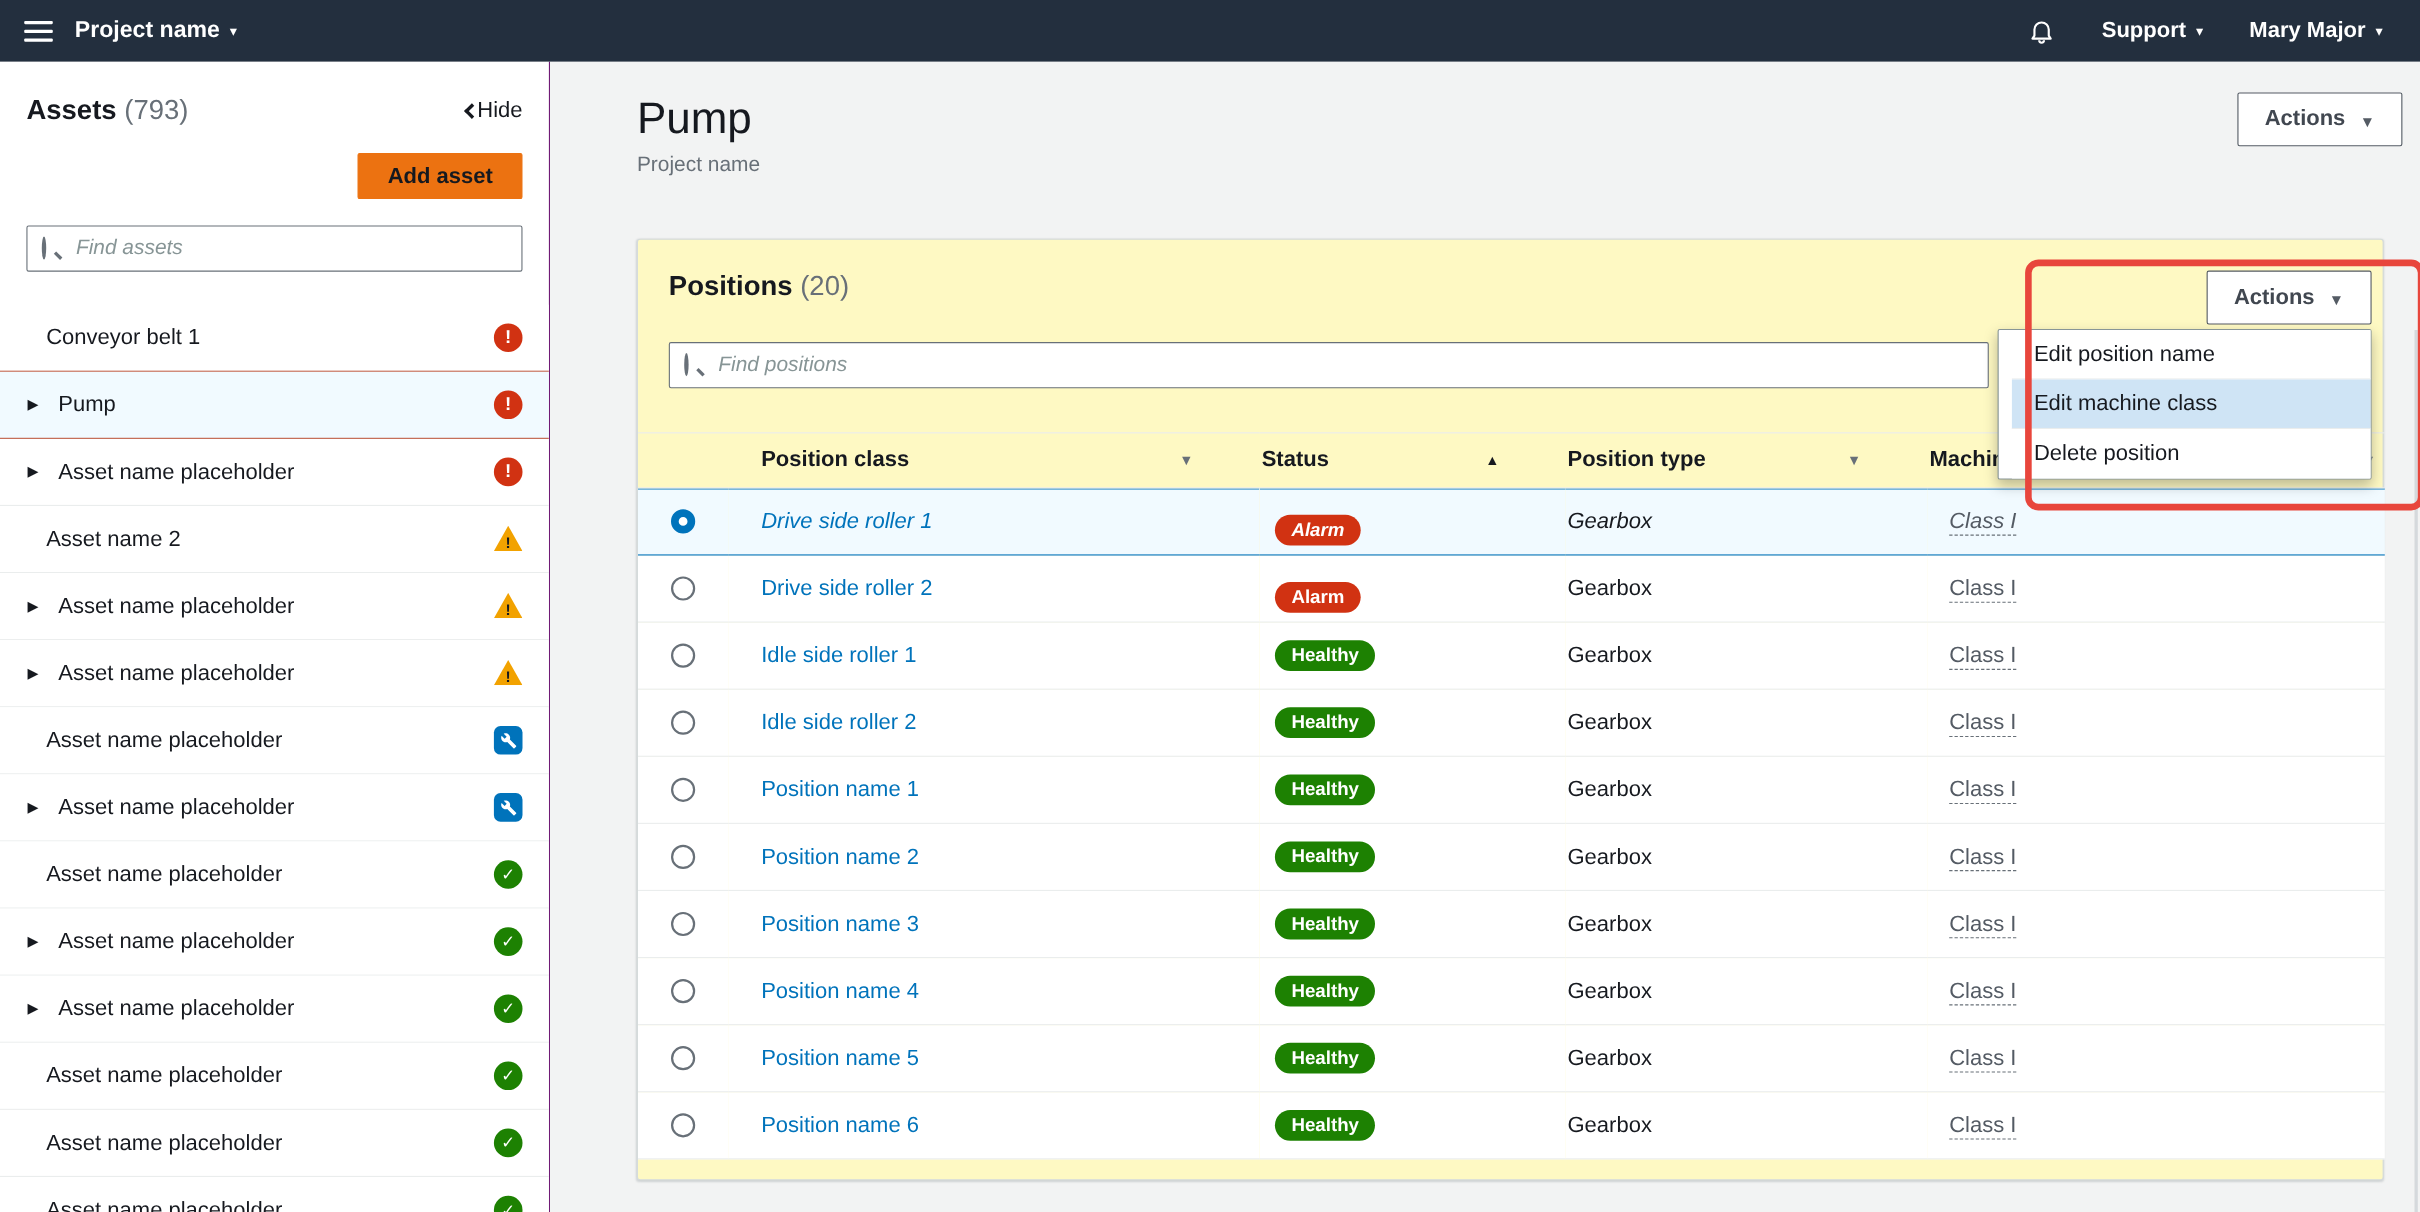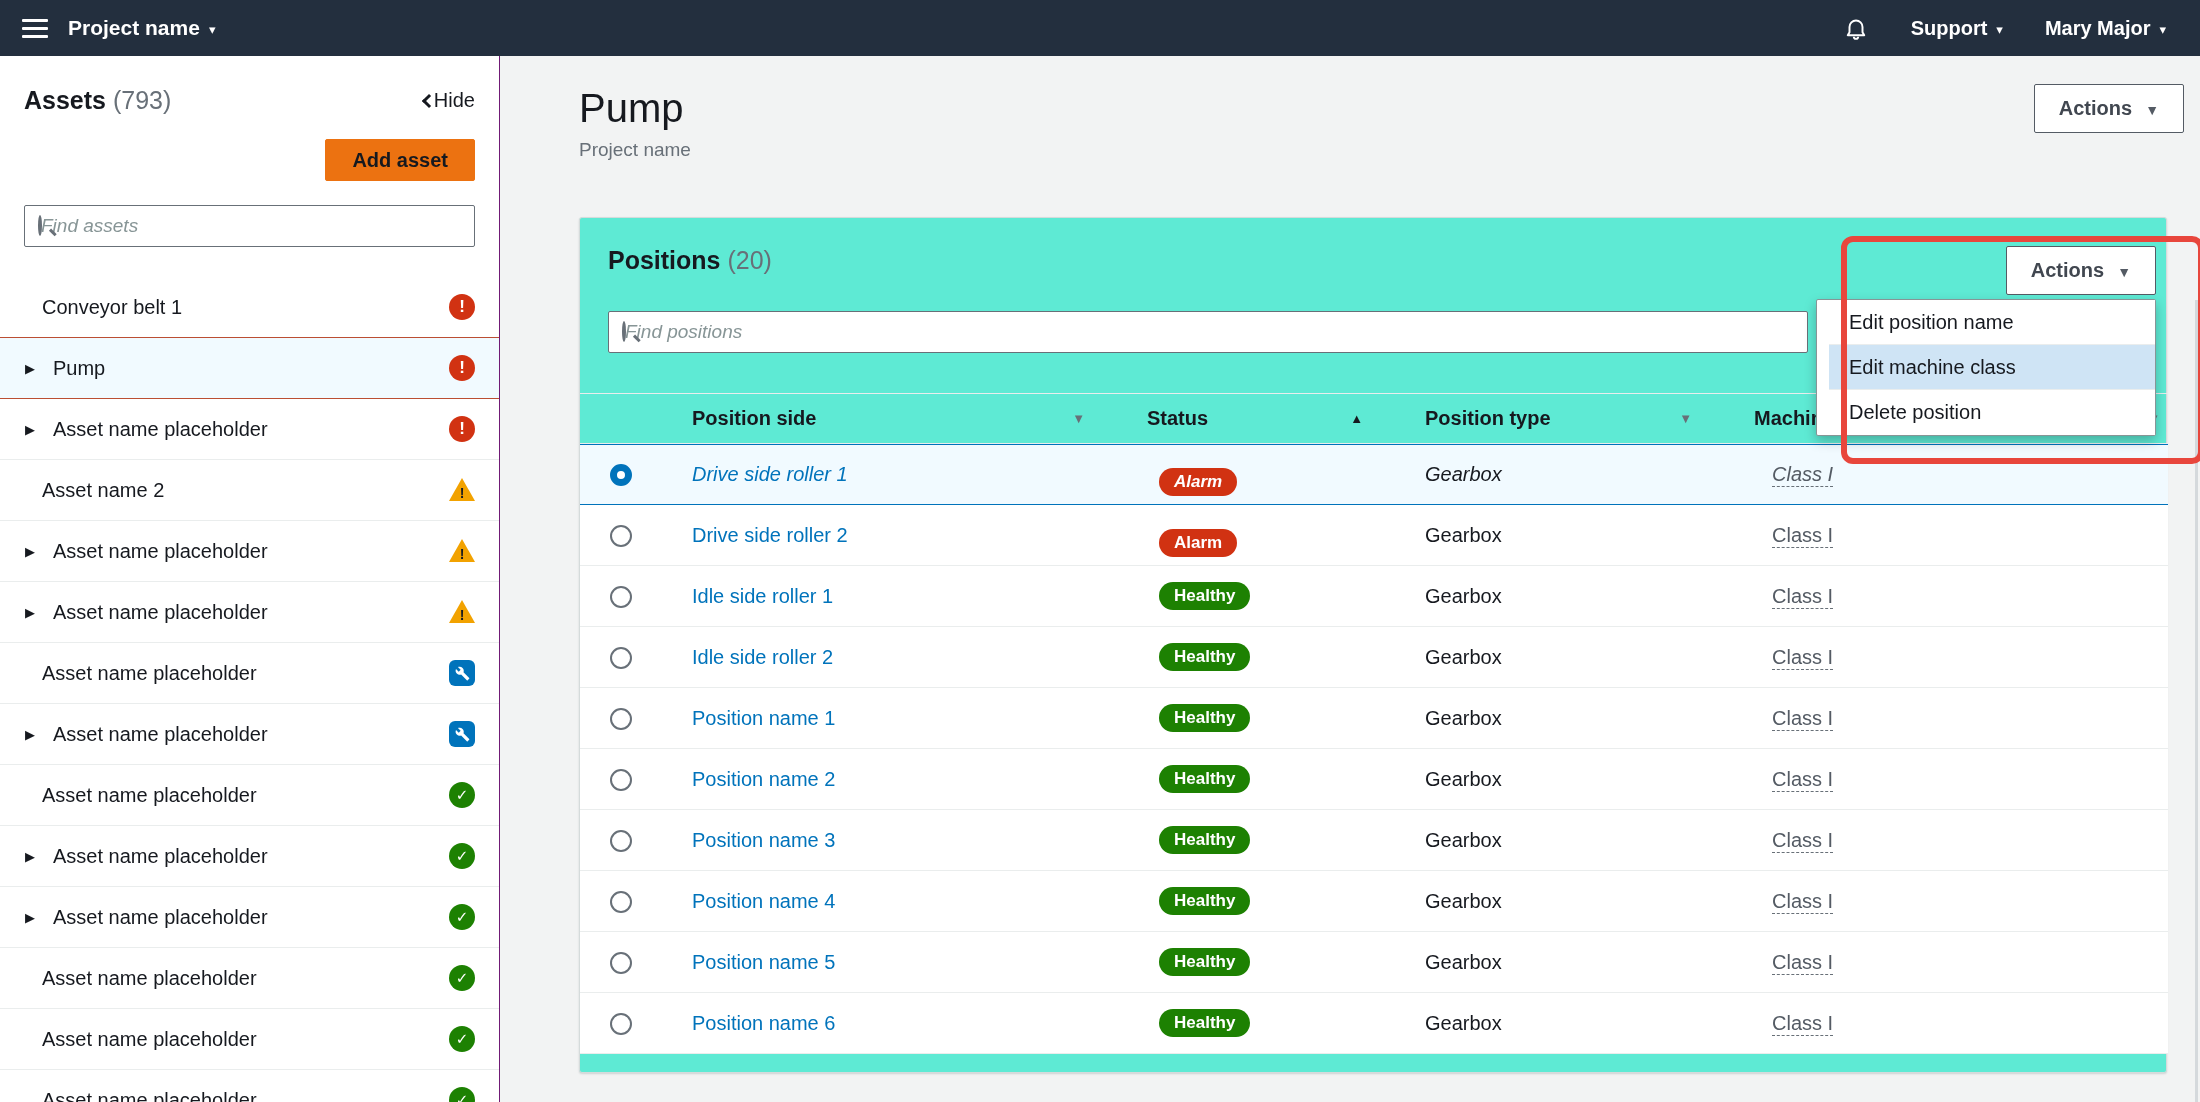--- a/index.html
+++ b/index.html
@@ -35,21 +35,21 @@
     border-bottom:3px solid #16191f; transform:rotate(45deg); }
   .sb-addrow { display:flex; justify-content:flex-end; padding:24px 24px 0; }
   .btn-primary { background:var(--accent-orange,#ec7211);
     border:1px solid var(--accent-orange,#ec7211); color:#16191f; font-weight:700;
     font-size:20px; height:42px; padding:0 26px; border-radius:2px; cursor:pointer;
     font-family:inherit; }
   .sb-search { margin:24px 24px 0; }
 
   .searchbox { position:relative; height:42px; }
   .searchbox input { width:100%; height:100%; border:1px solid #687078;
-    border-radius:2px; padding:0 12px 0 16px; font-size:19px; color:#16191f;
+    border-radius:2px; padding:0 12px 0 44px; font-size:19px; color:#16191f;
     background:#fff; outline:none; font-family:inherit; }
   .searchbox input::placeholder { color:#879596; font-style:italic; }
   .search-icon { position:absolute; left:14px; top:50%; transform:translateY(-50%);
     width:18px; height:18px; }
   .search-icon .lens { width:13px; height:13px; border:2.5px solid #687078; border-radius:50%; }
   .search-icon .handle { position:absolute; width:8px; height:2.5px; background:#687078;
     transform:rotate(45deg); right:-1px; bottom:2px; }
 
   .asset-list { margin-top:30px; }
   .asset-row { height:61px; display:flex; align-items:center;
@@ -78,21 +78,21 @@
   .page-subtitle { font-size:19px; color:#687078; margin-top:8px; }
 
   .btn-normal { background:#fff; border:1px solid #545b64; border-radius:2px;
     height:49px; padding:0 24px; font-size:20px; font-weight:700; color:#414750;
     display:inline-flex; align-items:center; gap:13px; cursor:pointer; font-family:inherit; }
   .caret-down-d { font-size:14px; color:#545b64; position:relative; top:1px; }
   .top-actions { position:absolute; top:28px; right:16px; }
 
   
   .panel { position:absolute; left:24px; top:161px; width:1588px; bottom:29px;
-    background:#5eead4; border:1px solid #d5dbdb; border-radius:3px;
+    background:#fef9c3; border:1px solid #d5dbdb; border-radius:3px;
     box-shadow:0 1px 2px rgba(0,28,36,.15); }
   .panel-head { padding:28px 28px 0; }
   .panel-title { font-size:25px; font-weight:700; }
   .panel-count { color:#687078; font-weight:400; }
   .panel-search { margin:36px 0 0 28px; width:1200px; }
 
   .actions-wrap { position:absolute; top:28px; right:10px; z-index:30; }
   .menu { position:absolute; top:53px; right:0; width:340px; background:#fff;
     border:1px solid #879596; border-radius:2px; box-shadow:0 5px 12px rgba(0,0,0,.25);padding-left:12px; }
   .menu-item { height:45px; display:flex; align-items:center; padding:0 20px;
@@ -313,21 +313,21 @@
           <col style="width:483px">
           <col style="width:278px">
         <col style="width:329px">
           <col style="width:416px">
       </colgroup>
       <thead>
         <tr>
           <th></th>
         <th>
               <div class="th-flex">
-                <span>Position side</span>
+                <span>Position class</span>
                 <span class="filter-caret">▼</span>
               </div>
             </th>
             <th>
               <div class="th-flex">
                 <span>Status</span>
                 <span class="sort-caret">▲</span>
               </div>
             </th>
             <th>

